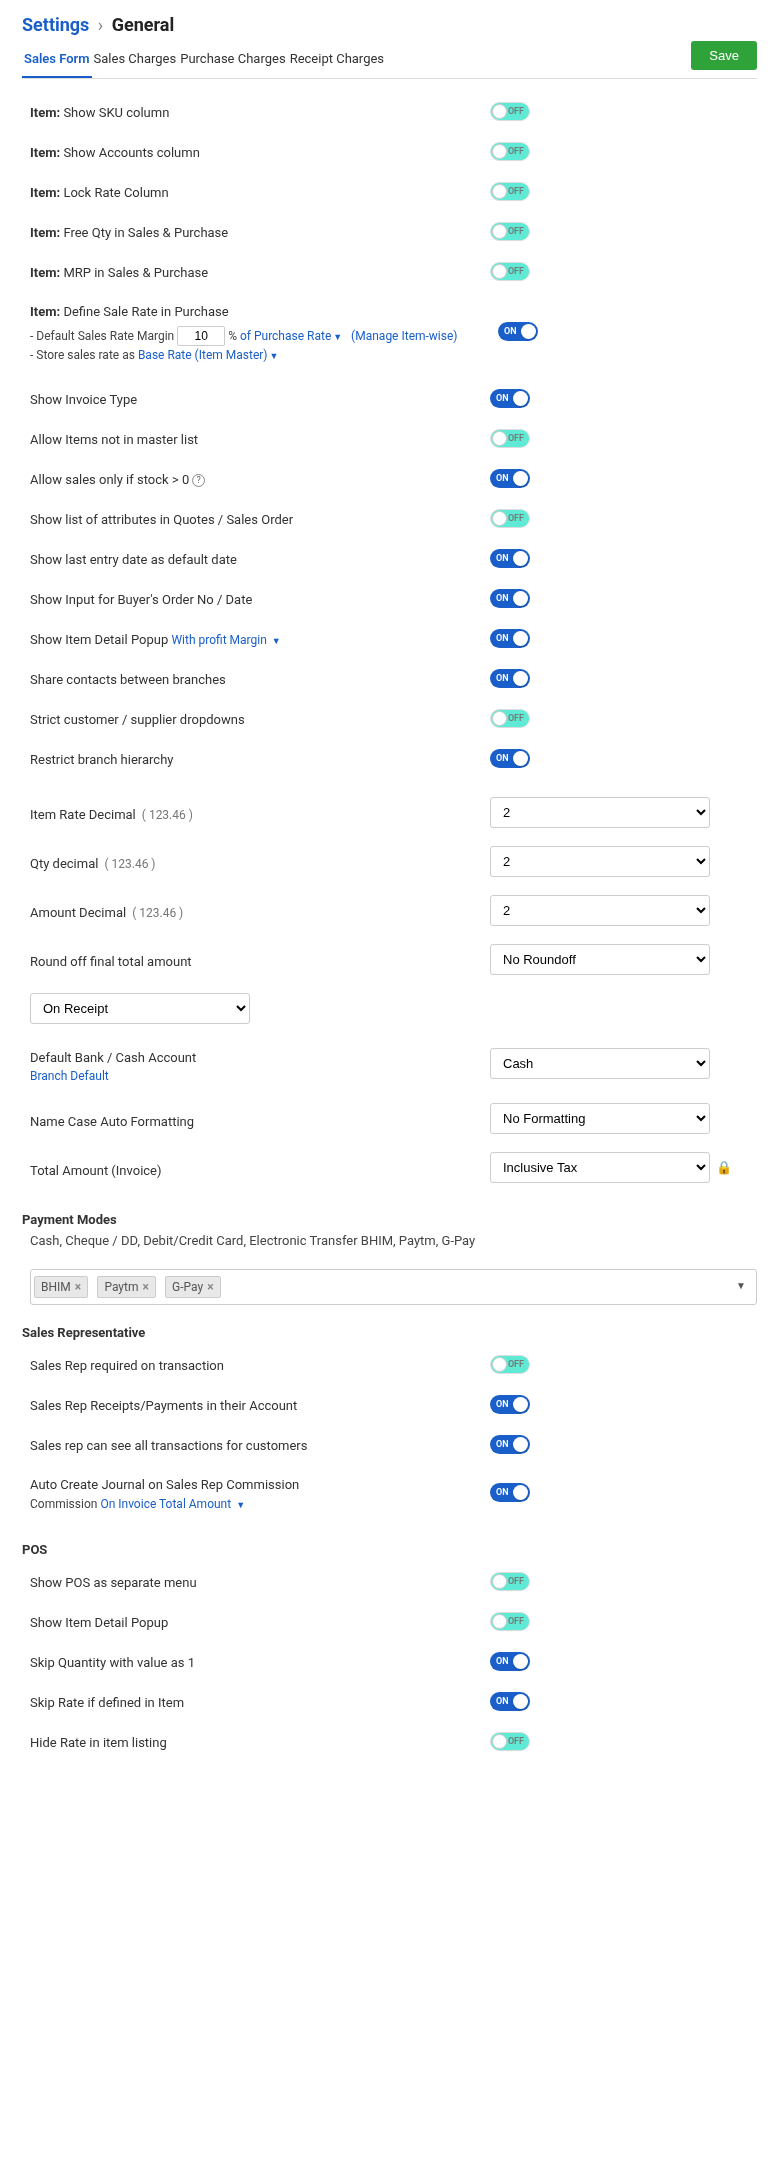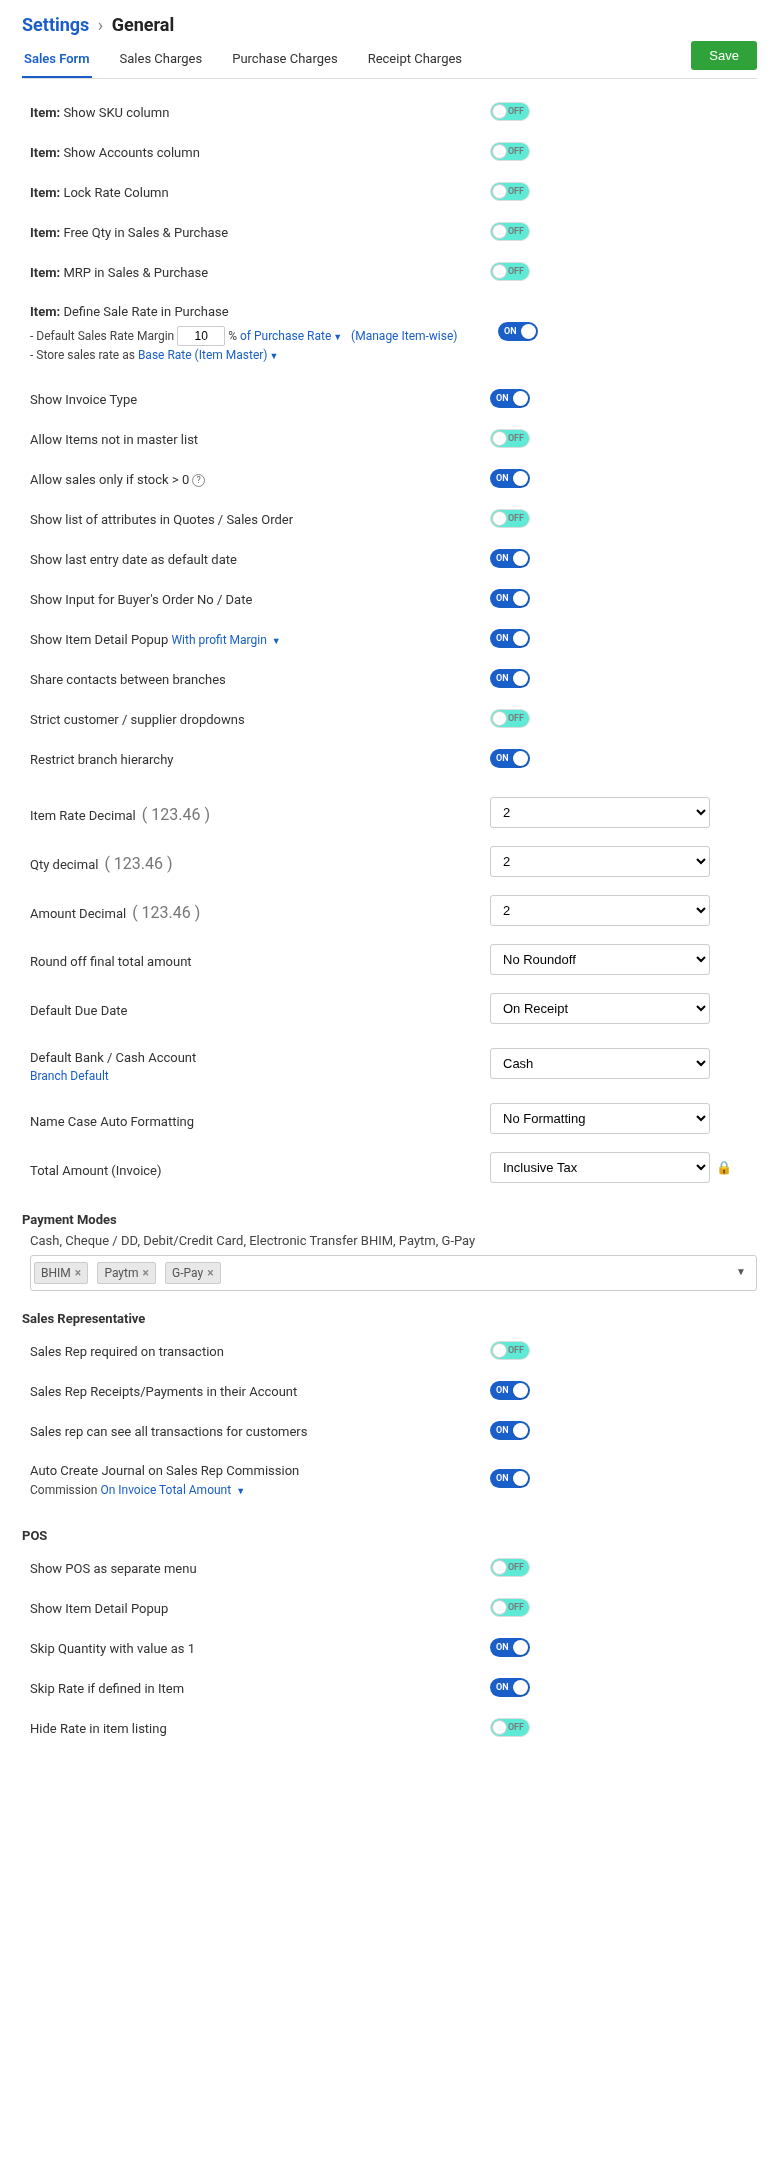--- a/index.html
+++ b/index.html
@@ -10,21 +10,21 @@
     color: #333;
     background: #fff;
     width: 779px;
   }
   .container { padding: 14px 22px 40px 22px; }
   .breadcrumb { font-size: 18px; font-weight: 700; margin-bottom: 8px; }
   .breadcrumb .bc-link { color: #1a5fc9; }
   .breadcrumb .bc-sep { color: #888; margin: 0 4px; font-weight:400;}
   .breadcrumb .bc-current { color: #222; }
   .tabrow { display:flex; align-items:center; border-bottom:1px solid #ddd; margin-bottom:14px; position:relative;}
-  .tabs { display:flex; gap:26px; }
+  .tabs { display:flex; }
   .tab { padding:8px 2px 10px 2px; font-size:13px; color:#333; cursor:pointer; border-bottom:2px solid transparent; }
   .tab.active { color:#1a5fc9; border-bottom:2px solid #1a5fc9; font-weight:600;}
   .save-btn { position:absolute; right:0; top:-2px; background:#2fa33a; color:#fff; border:none; border-radius:3px; padding:7px 18px; font-size:13px; cursor:pointer;}
   .rows { padding-left:8px; }
   .row { display:flex; align-items:center; padding:9px 0; }
   .row .lbl { flex:0 0 460px; padding-right:20px; line-height:1.5;}
   .row .ctl { flex:1; }
   .bold { font-weight:700; }
   .toggle { width:40px; height:19px; border-radius:20px; position:relative; display:inline-block; cursor:pointer; font-size:9px; font-weight:600; line-height:19px; }
   .toggle .knob { width:15px; height:15px; background:#fff; border-radius:50%; position:absolute; top:2px; }
@@ -32,23 +32,23 @@
   .toggle.on .txt { position:absolute; left:6px; }
   .toggle.on .knob { right:2px; box-shadow:0 1px 2px rgba(0,0,0,.2);}
   .toggle.off { background:#5eead4; color:#777; border:1px solid #ddd;}
   .toggle.off .txt { position:absolute; right:5px; top:-1px;}
   .toggle.off .knob { left:1px; top:1px; border:1px solid #ccc;}
   .mini-input { width:48px; border:1px solid #ccc; border-radius:2px; padding:2px 4px; text-align:center; font-size:12px;}
   .link { color:#1a5fc9; cursor:pointer; }
   .caret { font-size:9px; margin-left:2px; color:#1a5fc9;}
   .help-icon { display:inline-block; width:13px; height:13px; border:1px solid #888; border-radius:50%; font-size:9px; line-height:11px; text-align:center; color:#666; margin-left:3px; vertical-align:middle;}
   select.full { width:220px; border:1px solid #ccc; border-radius:3px; padding:6px 8px; font-size:13px; background:#fff;}
-  .example { color:#777; font-size:16px; margin-left:6px;}
+  .example { color:#777; font-size:12px; margin-left:6px;}
   .section-title { font-weight:700; font-size:13px; margin:20px 0 6px -8px; }
-  .payment-note { color:#444; margin-bottom:7px; margin-left:0px;}
+  .payment-note { color:#444; margin-bottom:21px; margin-left:0px;}
   .taglist { border:1px solid #ccc; border-radius:3px; padding:4px 0; position:relative; margin-left:0px;}
   .tag { display:inline-block; background:#e8e8e8; border:1px solid #ccc; border-radius:2px; padding:3px 6px; margin:2px 3px; font-size:12px; color:#555;}
   .tag .x { color:#888; margin-left:4px; font-weight:700; cursor:pointer;}
   .taglist .ddcaret { position:absolute; right:10px; top:10px; font-size:10px; color:#555; cursor:pointer;}
   .lock-icon { color:#666; margin-left:6px; font-size:13px; vertical-align:middle;}
   .subnote { font-size:12px; color:#444;}
   .row.select .lbl { padding-top:6px;}
   .with-lock { display:flex; align-items:center;}
 </style>
 </head>
@@ -168,21 +168,20 @@
       </div>
     <div class="row select">
         <div class="lbl"><span>Amount Decimal</span><span class="example">( 123.46 )</span></div>
         <div class="ctl"><select class="full"><option>2</option></select></div>
       </div>
     <div class="row select">
         <div class="lbl">Round off final total amount</div>
         <div class="ctl"><select class="full"><option>No Roundoff</option></select></div>
       </div>
     <div class="row select">
-        <div class="lbl">Default Due Date</div>
         <div class="ctl"><select class="full"><option>On Receipt</option></select></div>
       </div>
     <div class="row select">
         <div class="lbl">
           <div>Default Bank / Cash Account</div>
           <div class="link" style="font-size:12px;">Branch Default</div>
         </div>
         <div class="ctl"><select class="full"><option>Cash</option></select></div>
       </div>
     <div class="row select">

